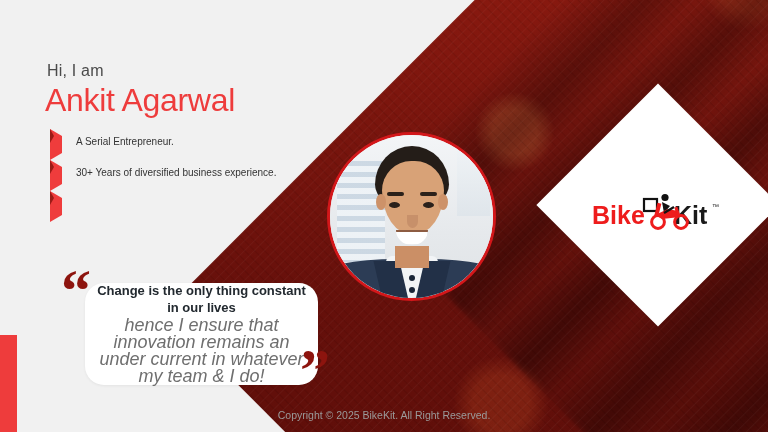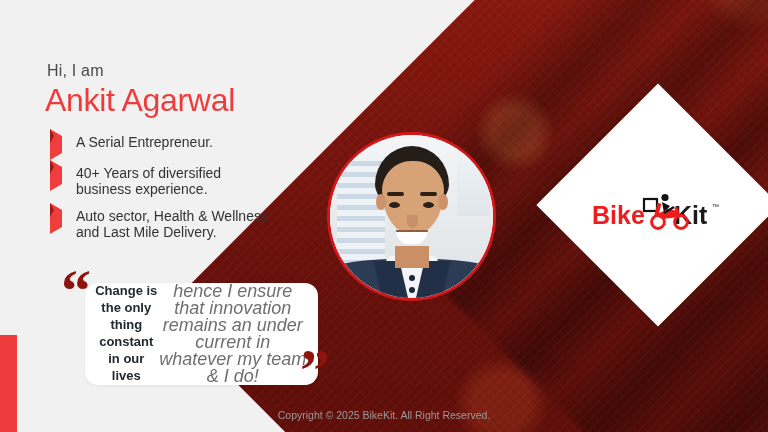--- a/index.html
+++ b/index.html
@@ -138,36 +138,37 @@
     position: absolute;
     left: -12px;
     top: -7px;
     width: 0;
     height: 0;
     border-top: 7px solid transparent;
     border-bottom: 7px solid transparent;
     border-left: 4px solid #9b1b16;
   }
   .bullet-text {
-    font-size: 14px;
+    font-size: 10px;
     line-height: 16px;
     color: #333333;
   }
 
   
   .quote-card {
     position: absolute;
     left: 85px;
     top: 283px;
     width: 233px;
     height: 102px;
     background: #ffffff;
-    border-radius: 13px;
+    border-radius: 19px;
     box-shadow: 0 1px 3px rgba(0,0,0,0.06);
     display: flex;
+    flex-direction: column;
     align-items: center;
     justify-content: center;
     padding: 4px 10px 6px;
     box-sizing: border-box;
   }
   .quote-head {
     font-size: 13px;
     font-weight: bold;
     line-height: 17px;
     color: #22292f;
@@ -402,25 +403,24 @@
   <div class="intro">Hi, I am</div>
   <div class="name">Ankit Agarwal</div>
 
   <div class="bullets">
     <div class="bullet">
       <span class="tri-wrap"><span class="tri"></span></span>
       <span class="bullet-text">A Serial Entrepreneur.</span>
     </div>
     <div class="bullet">
       <span class="tri-wrap"><span class="tri"></span></span>
-      <span class="bullet-text">40+ Years of diversified business experience.</span>
+      <span class="bullet-text">30+ Years of diversified business experience.</span>
     </div>
     <div class="bullet">
       <span class="tri-wrap"><span class="tri"></span></span>
-      <span class="bullet-text">Auto sector, Health &amp; Wellness and Last Mile Delivery.</span>
     </div>
   </div>
 
   <div class="qmark qmark-open">“</div>
   <div class="quote-card">
     <div class="quote-head">Change is the only thing constant in our lives</div>
     <div class="quote-body">hence I ensure that innovation remains an under current in whatever my team &amp; I do!</div>
   </div>
   <div class="qmark qmark-close">”</div>
 

